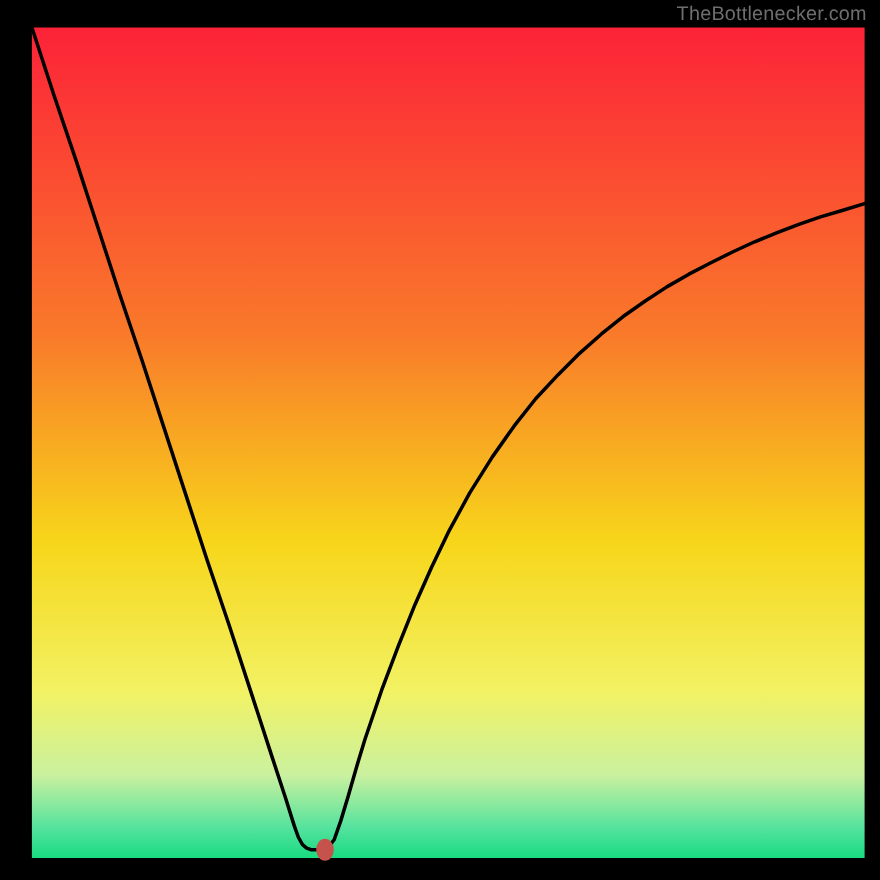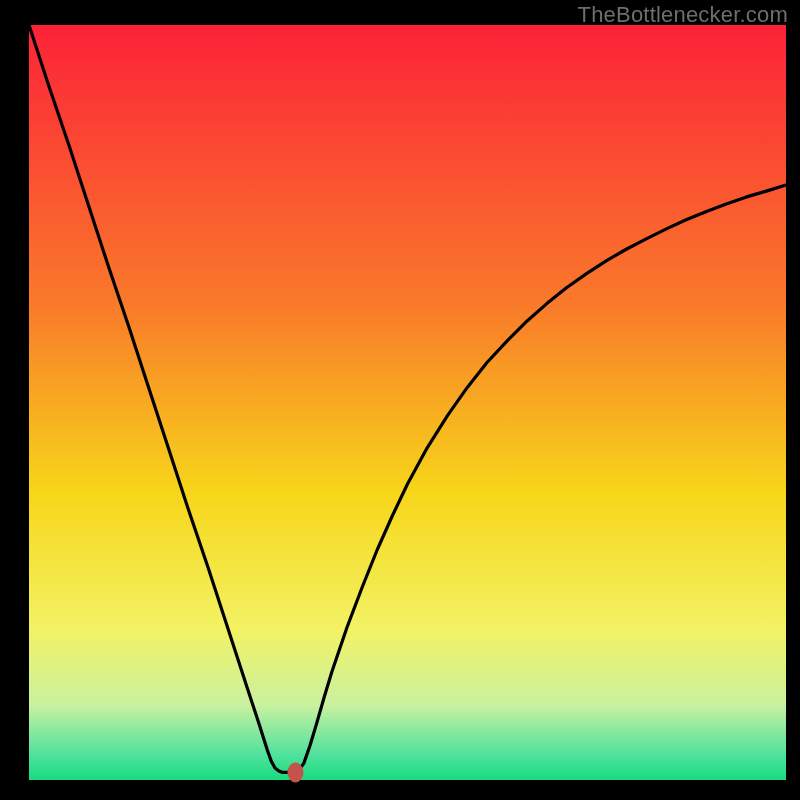--- a/index.html
+++ b/index.html
@@ -14,21 +14,21 @@
   #chart-wrap {
     position: relative;
     width: 800px;
     height: 800px;
   }
   #watermark {
     position: absolute;
     top: 2px;
     right: 12px;
     color: #6e6e6e;
-    font-size: 22px;
+    font-size: 18px;
     letter-spacing: 0.2px;
     z-index: 10;
     font-weight: 500;
   }
 </style>
 </head>
 <body>
 
 <div id="chart-wrap">
   <div id="watermark">TheBottlenecker.com</div>

